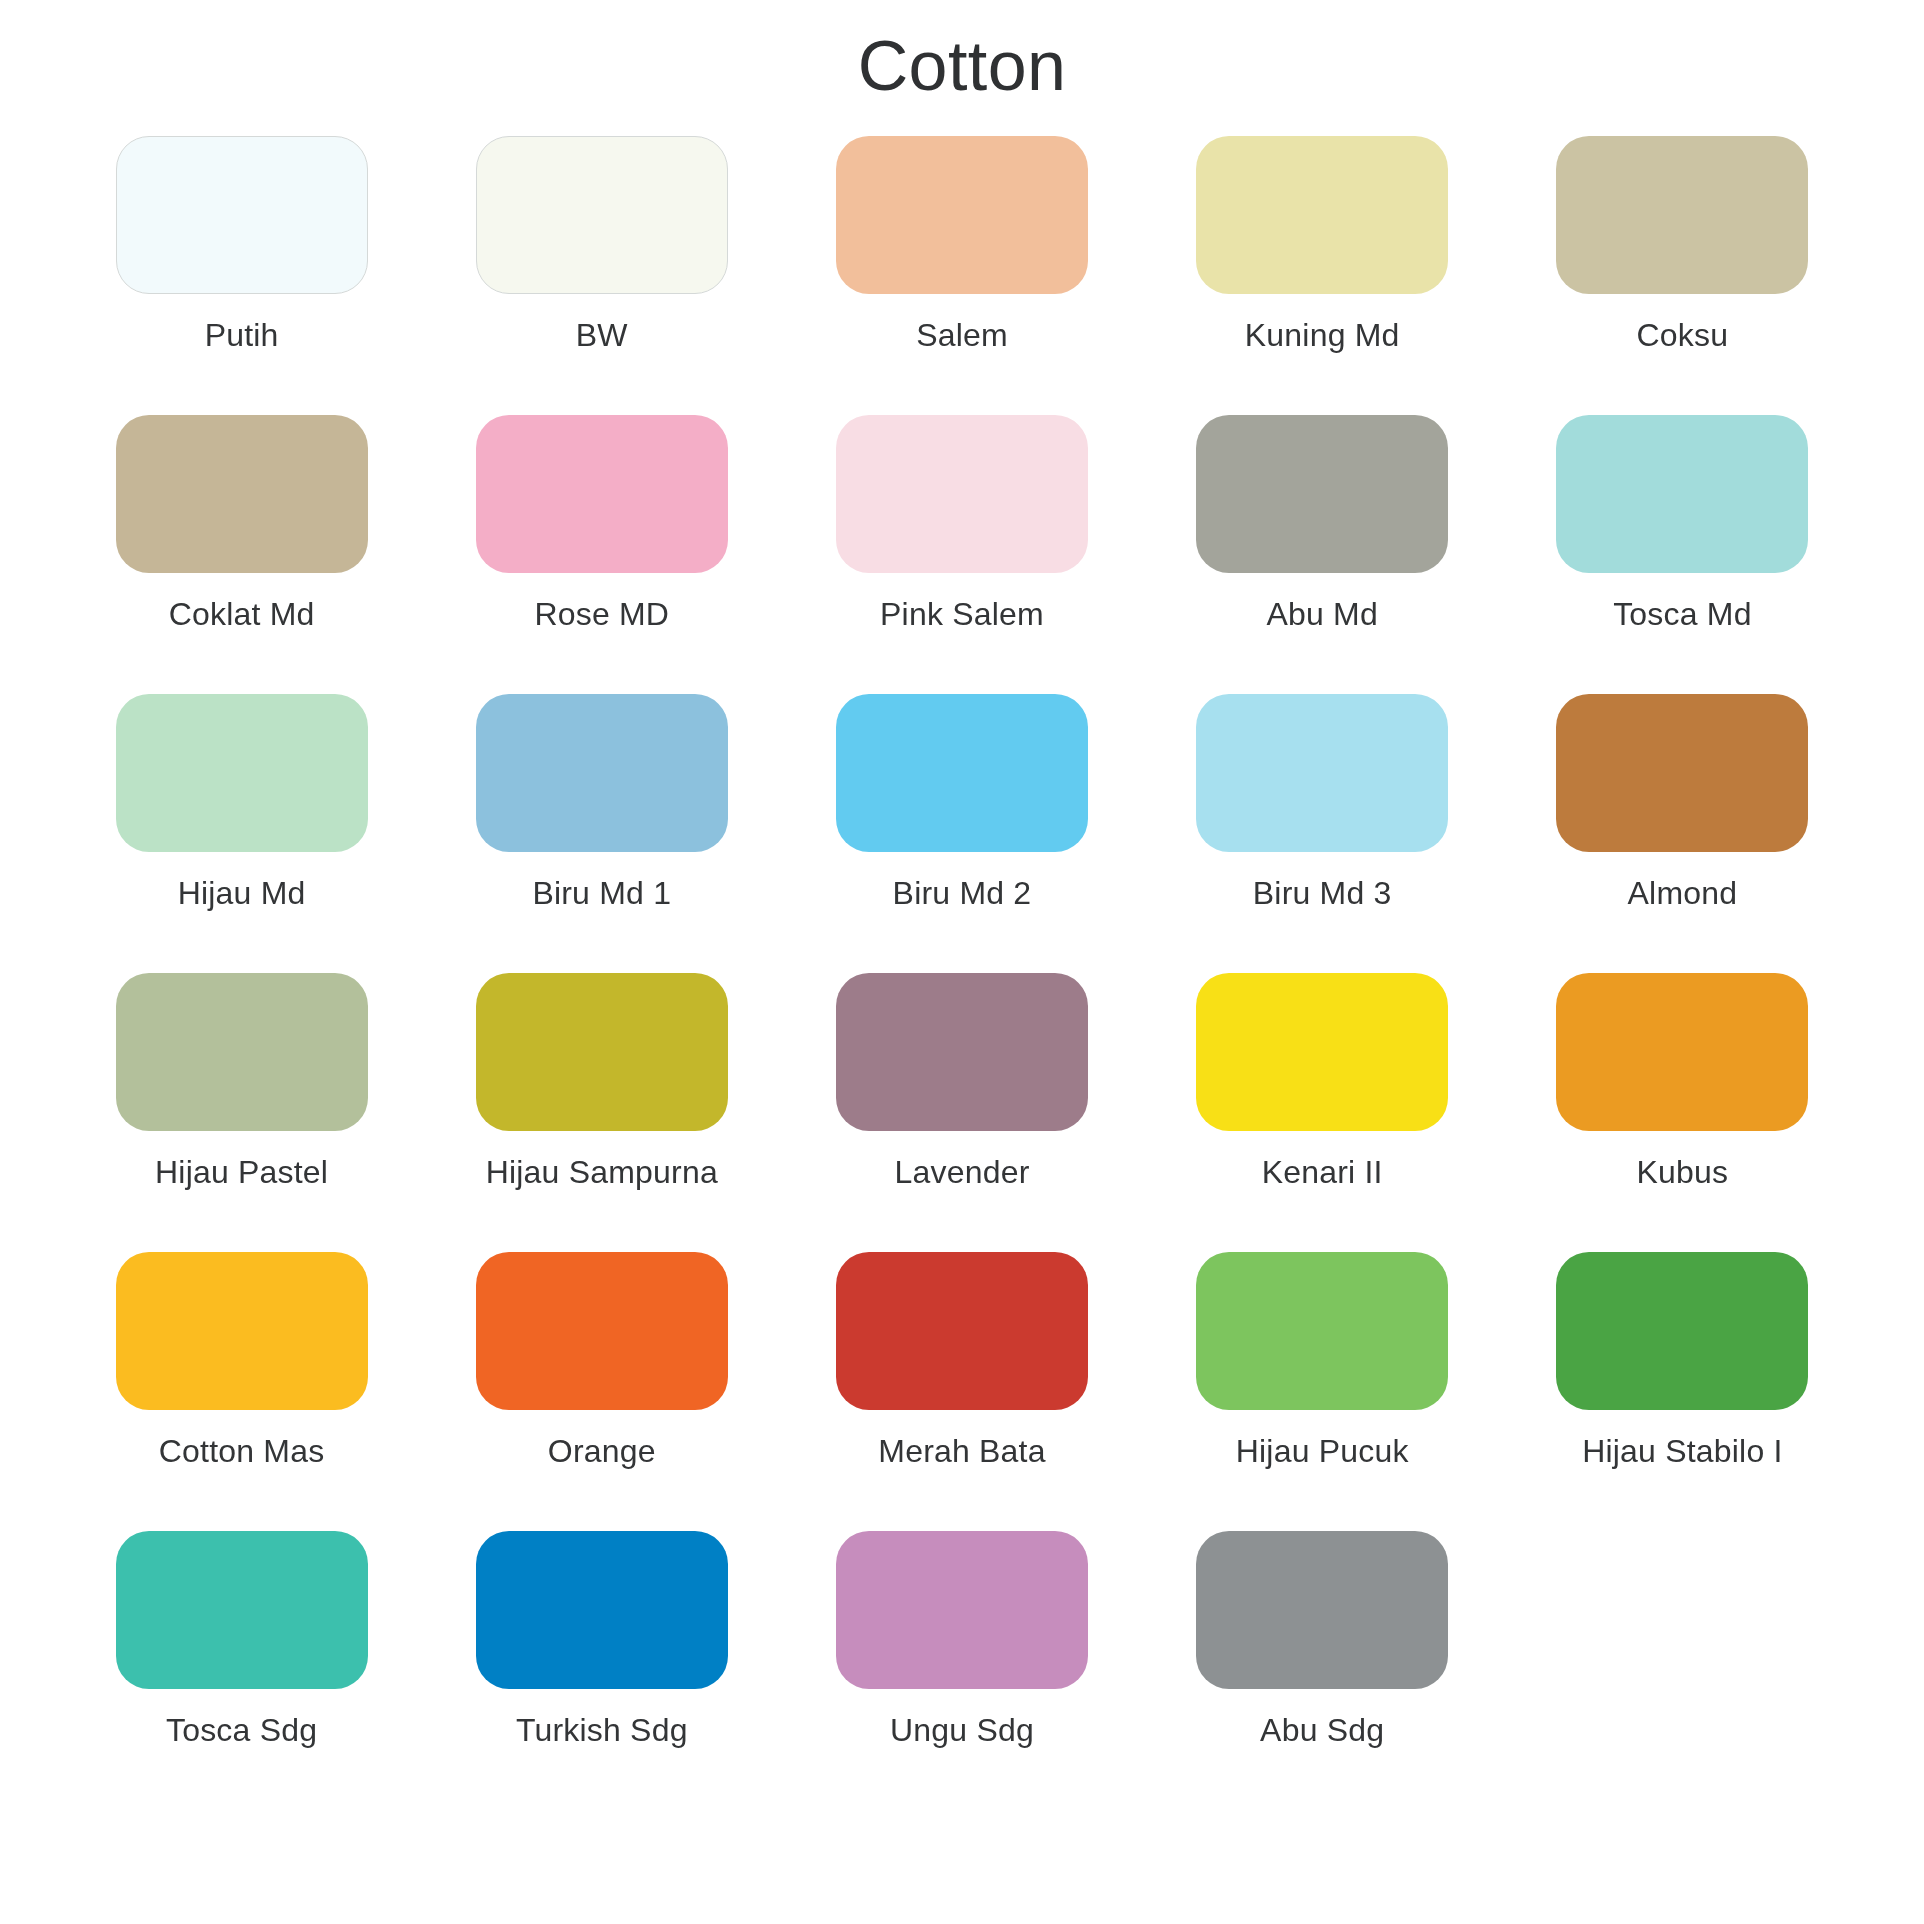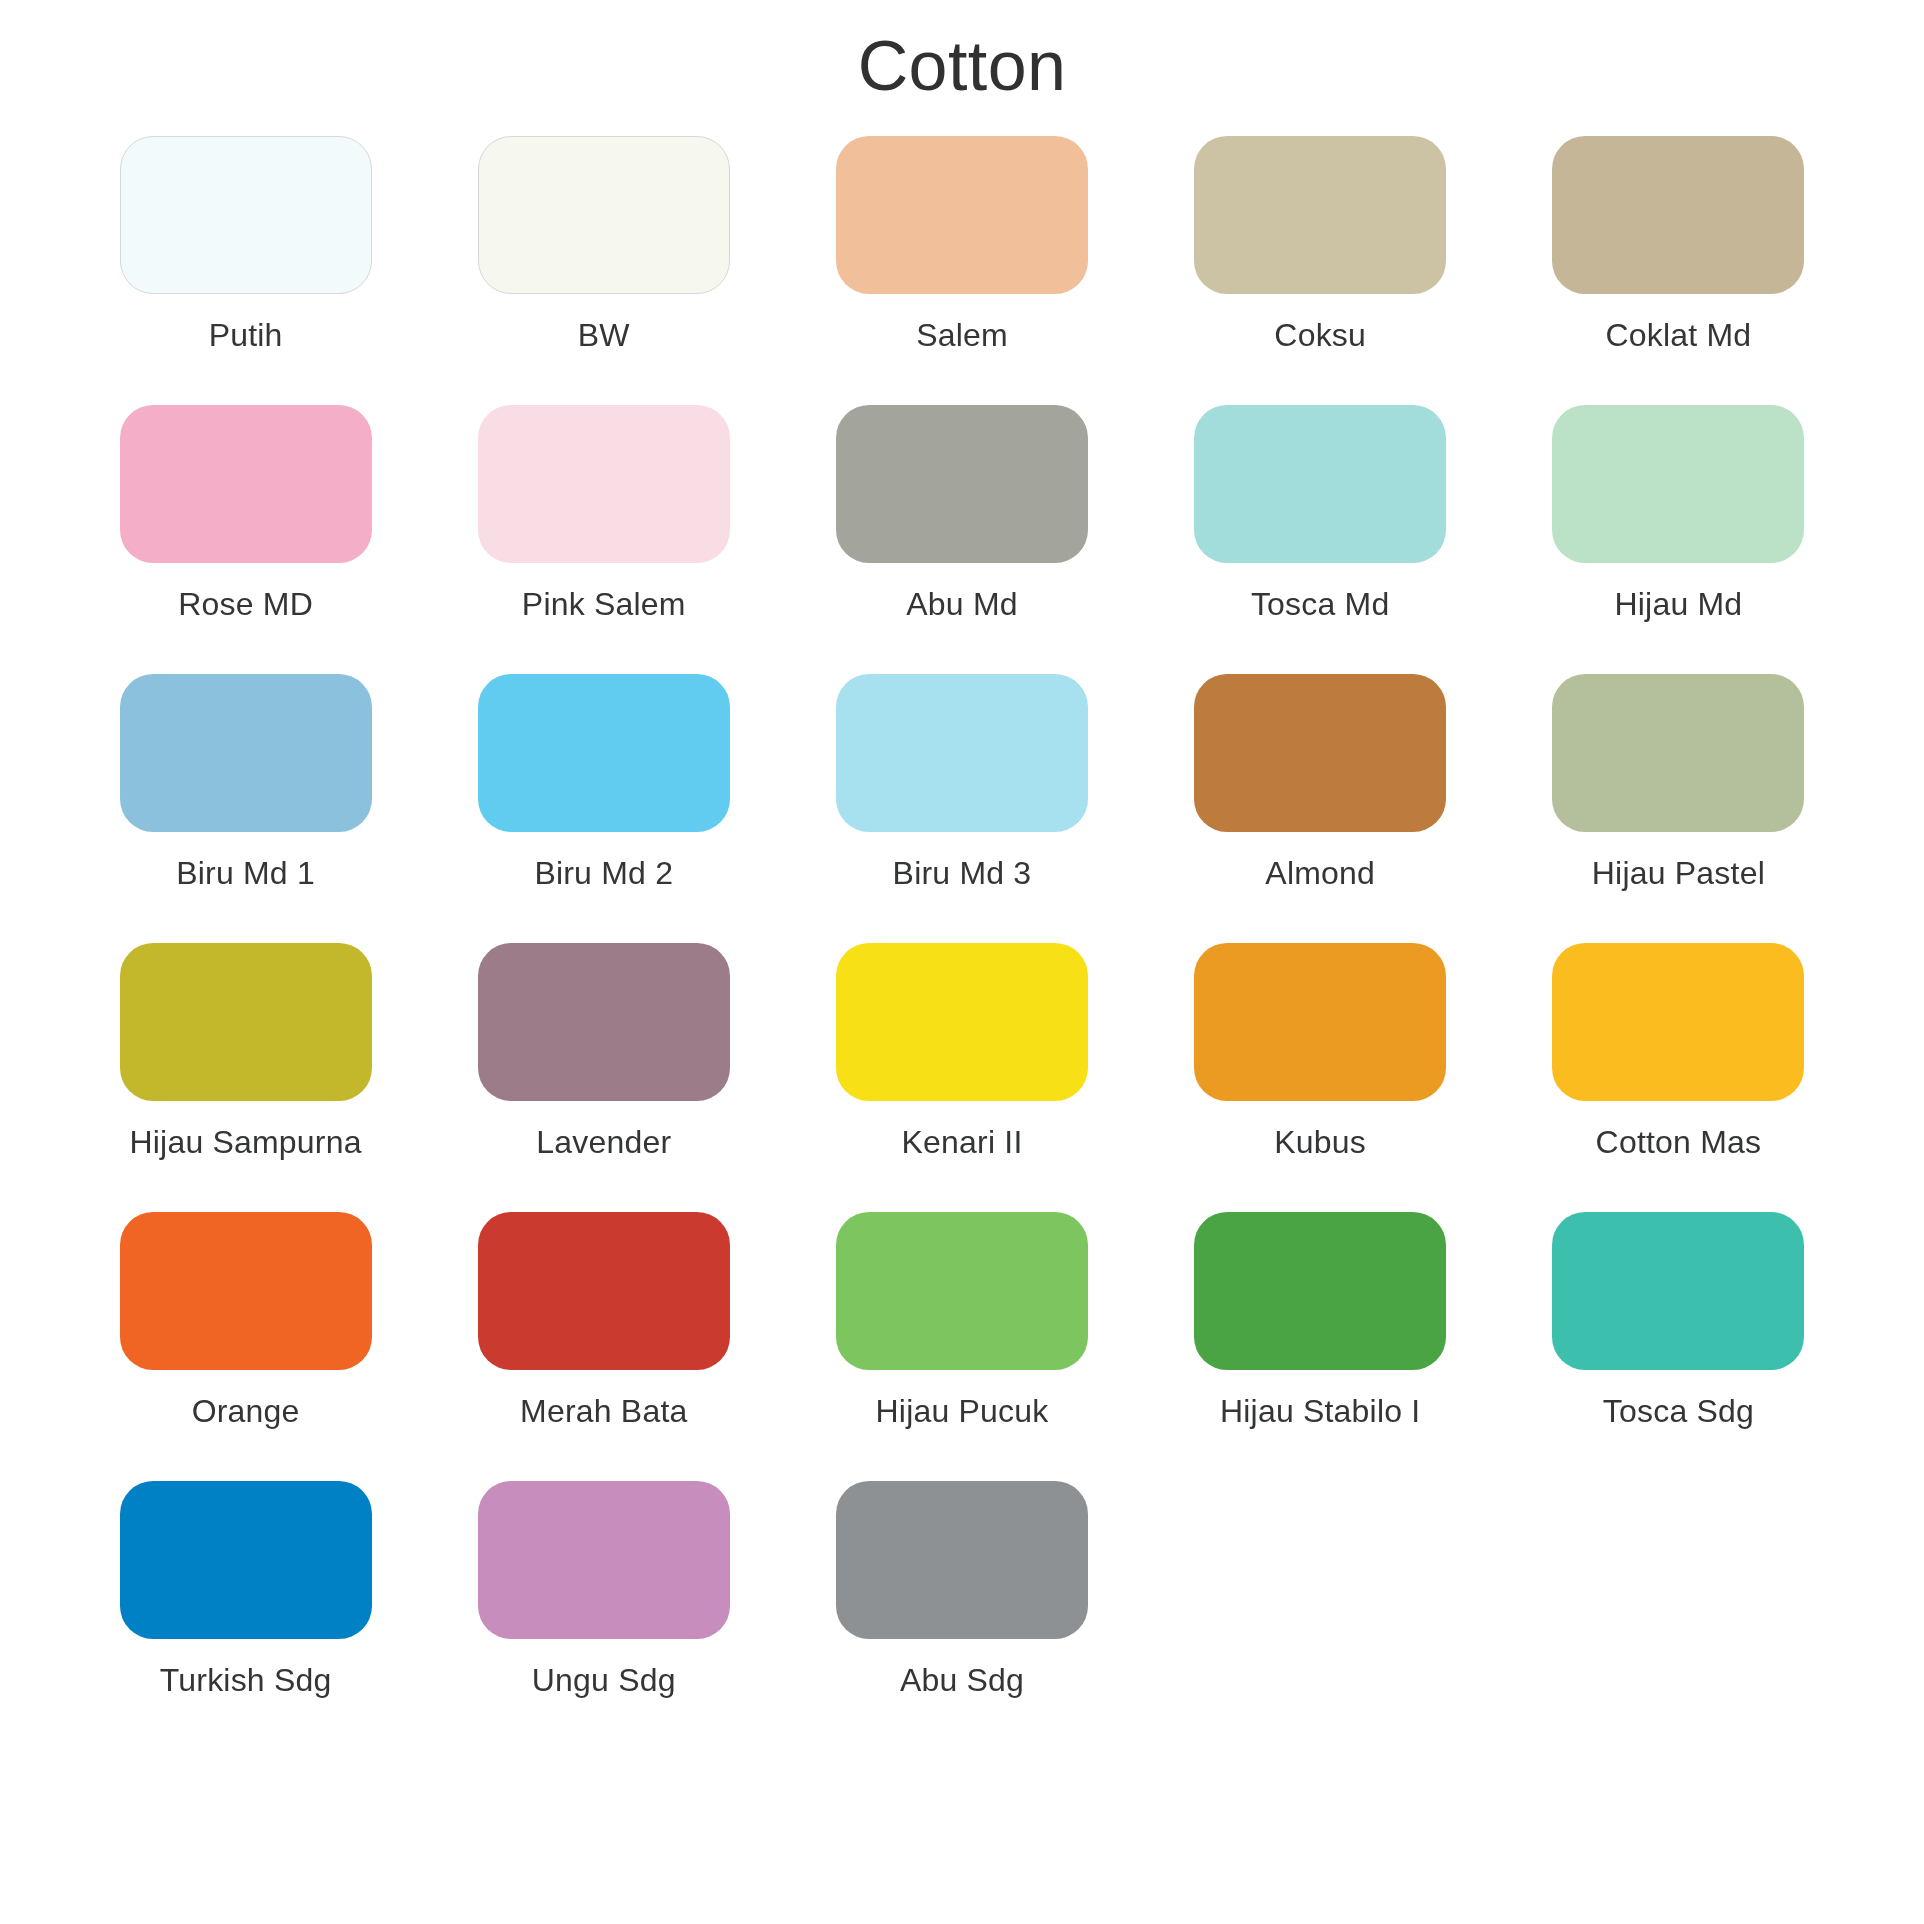--- a/index.html
+++ b/index.html
@@ -35,20 +35,21 @@
   .swatch-grid {
     margin: 0 auto;
     padding: 0;
     width: 1791px;
     display: grid;
     grid-template-columns: repeat(5, 1fr);
     grid-auto-rows: 269px;
     column-gap: 0px;
     row-gap: 0px;
     margin-top: 31px;
+    gap: 10px;
   }
   .swatch-cell {
     display: flex;
     flex-direction: column;
     align-items: center;
     justify-content: flex-start;
   }
   .swatch-chip {
     width: 252px;
     height: 158px;
@@ -83,20 +84,24 @@
       </div>
       <div class="swatch-cell">
         <div class="swatch-chip bordered" style="background-color: rgb(246, 248, 239);"></div>
         <div class="swatch-label">BW</div>
       </div>
       <div class="swatch-cell">
         <div class="swatch-chip" style="background-color: rgb(242, 191, 155);"></div>
         <div class="swatch-label">Salem</div>
       </div>
       <div class="swatch-cell">
+        <div class="swatch-chip" style="background-color: rgb(233, 227, 169);"></div>
+        <div class="swatch-label">Kuning Md</div>
+      </div>
+      <div class="swatch-cell">
         <div class="swatch-chip" style="background-color: rgb(203, 195, 163);"></div>
         <div class="swatch-label">Coksu</div>
       </div>
       <div class="swatch-cell">
         <div class="swatch-chip" style="background-color: rgb(197, 182, 151);"></div>
         <div class="swatch-label">Coklat Md</div>
       </div>
       <div class="swatch-cell">
         <div class="swatch-chip" style="background-color: rgb(244, 174, 199);"></div>
         <div class="swatch-label">Rose MD</div>

